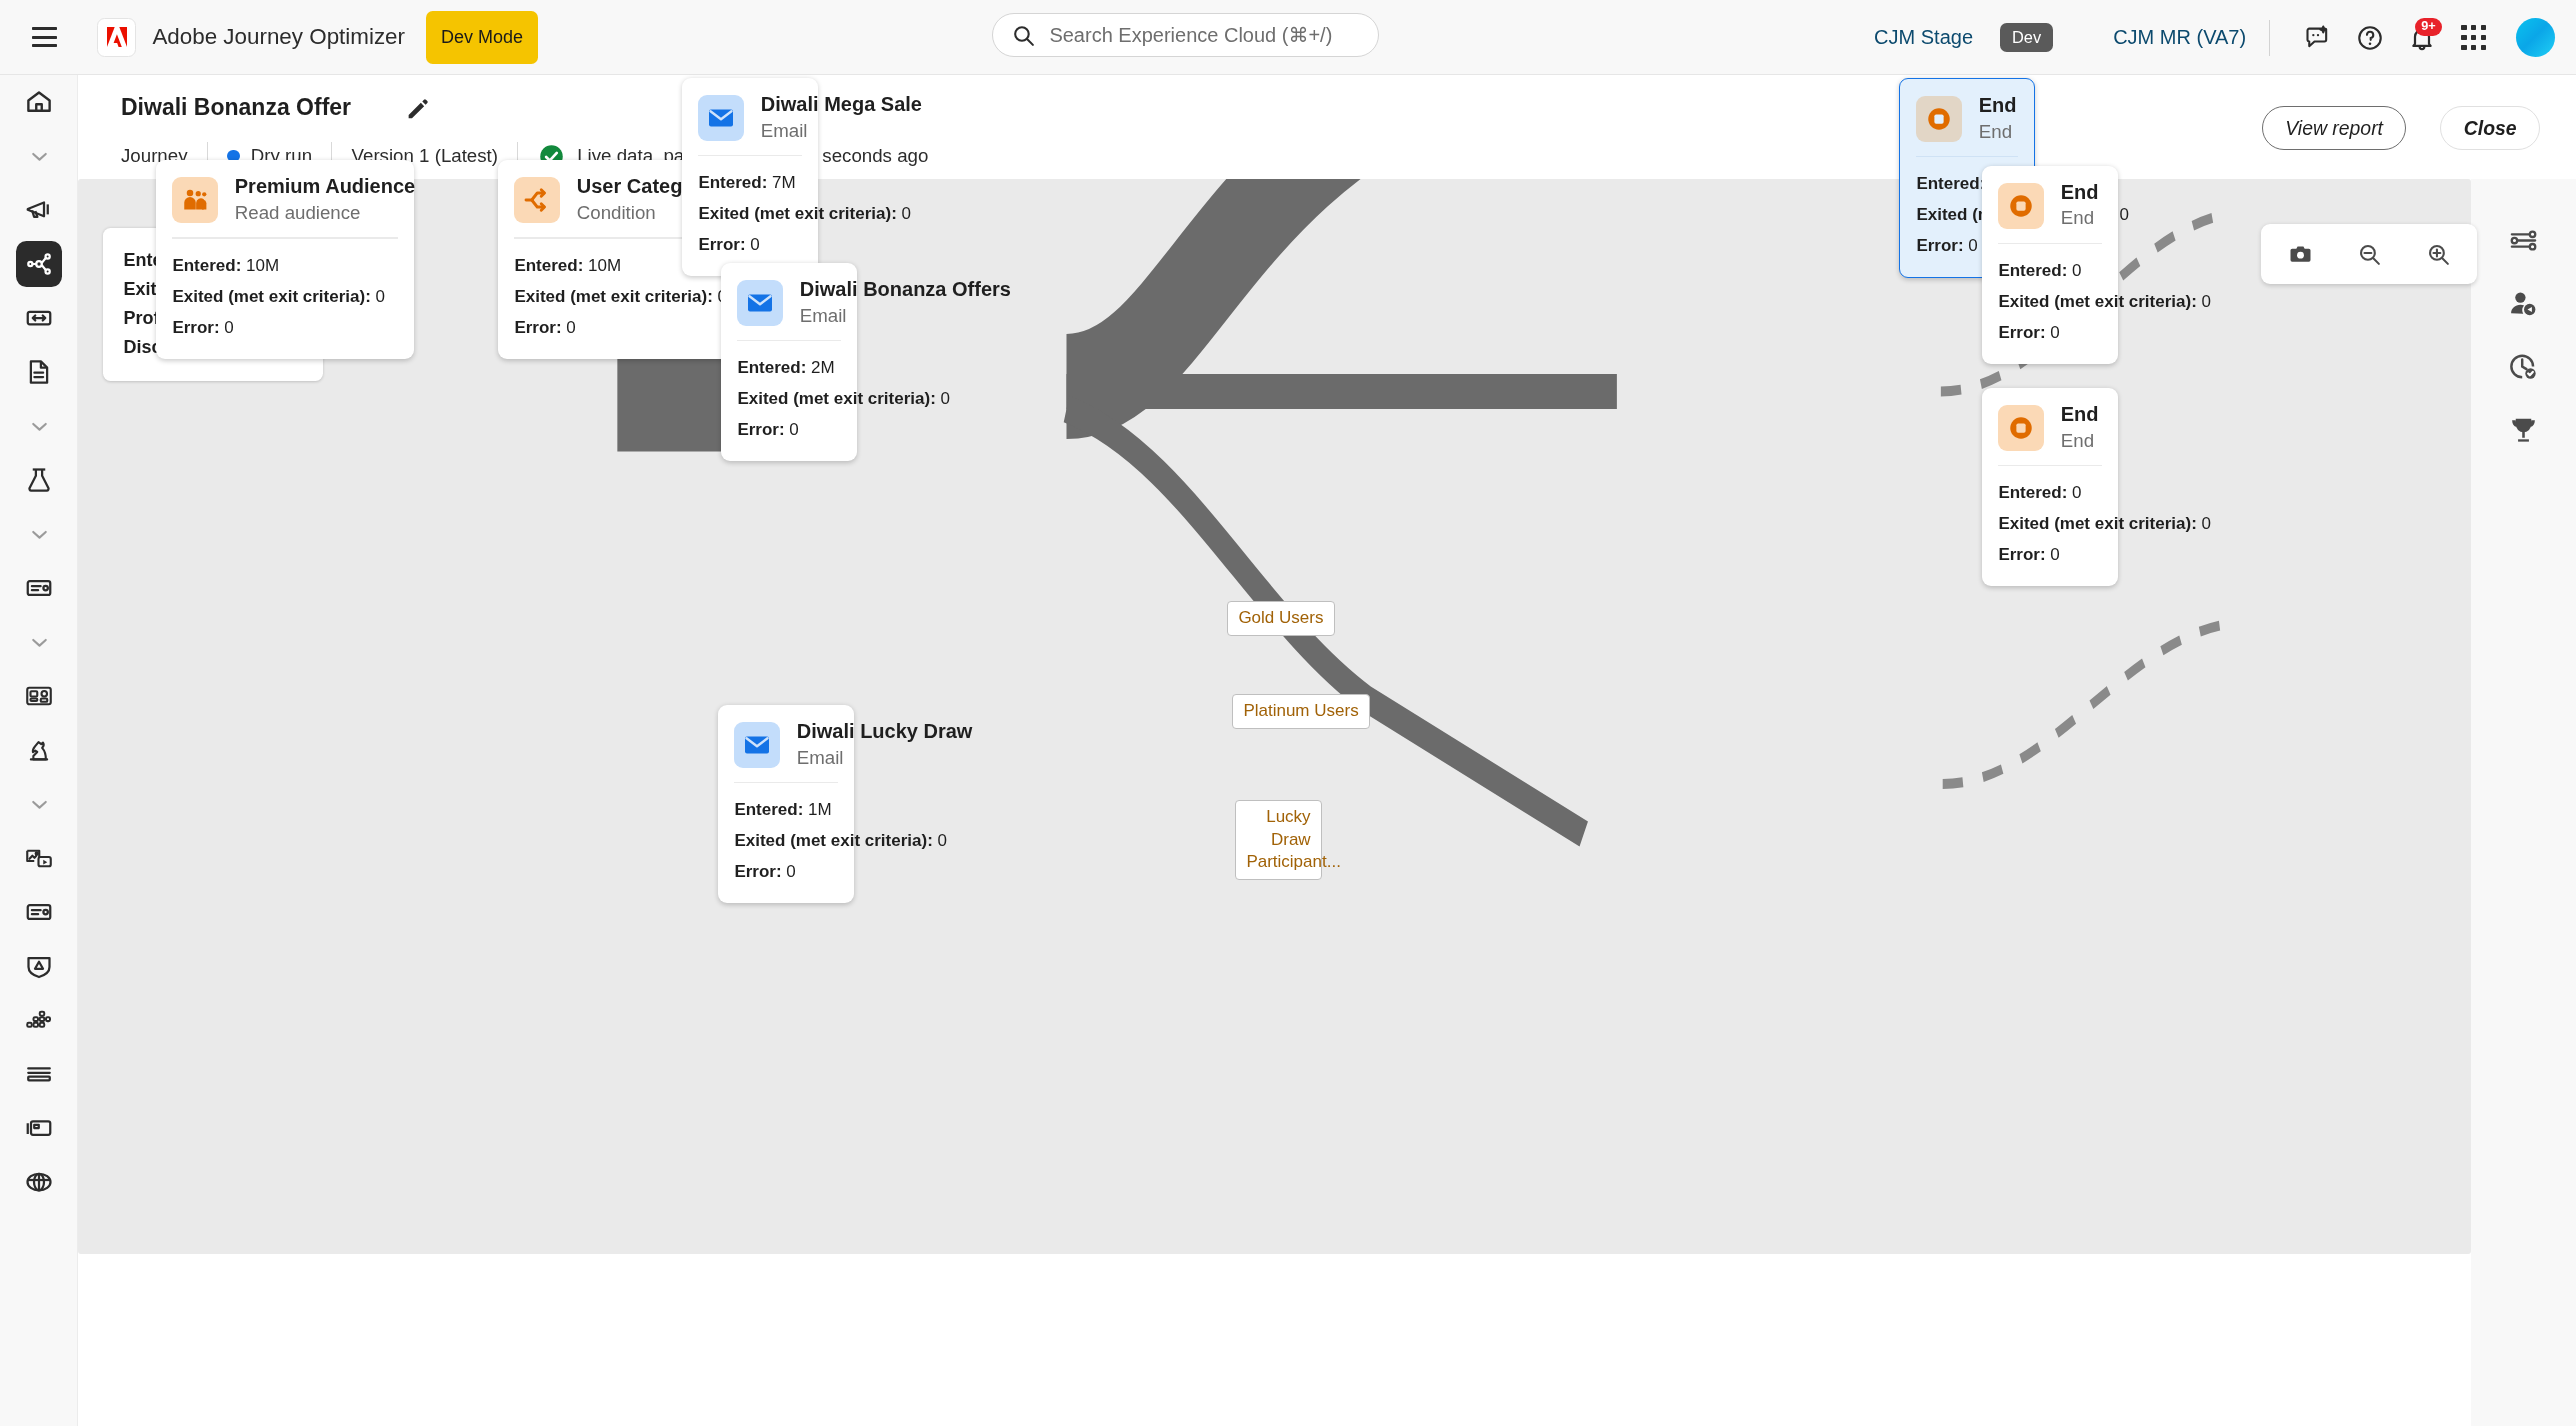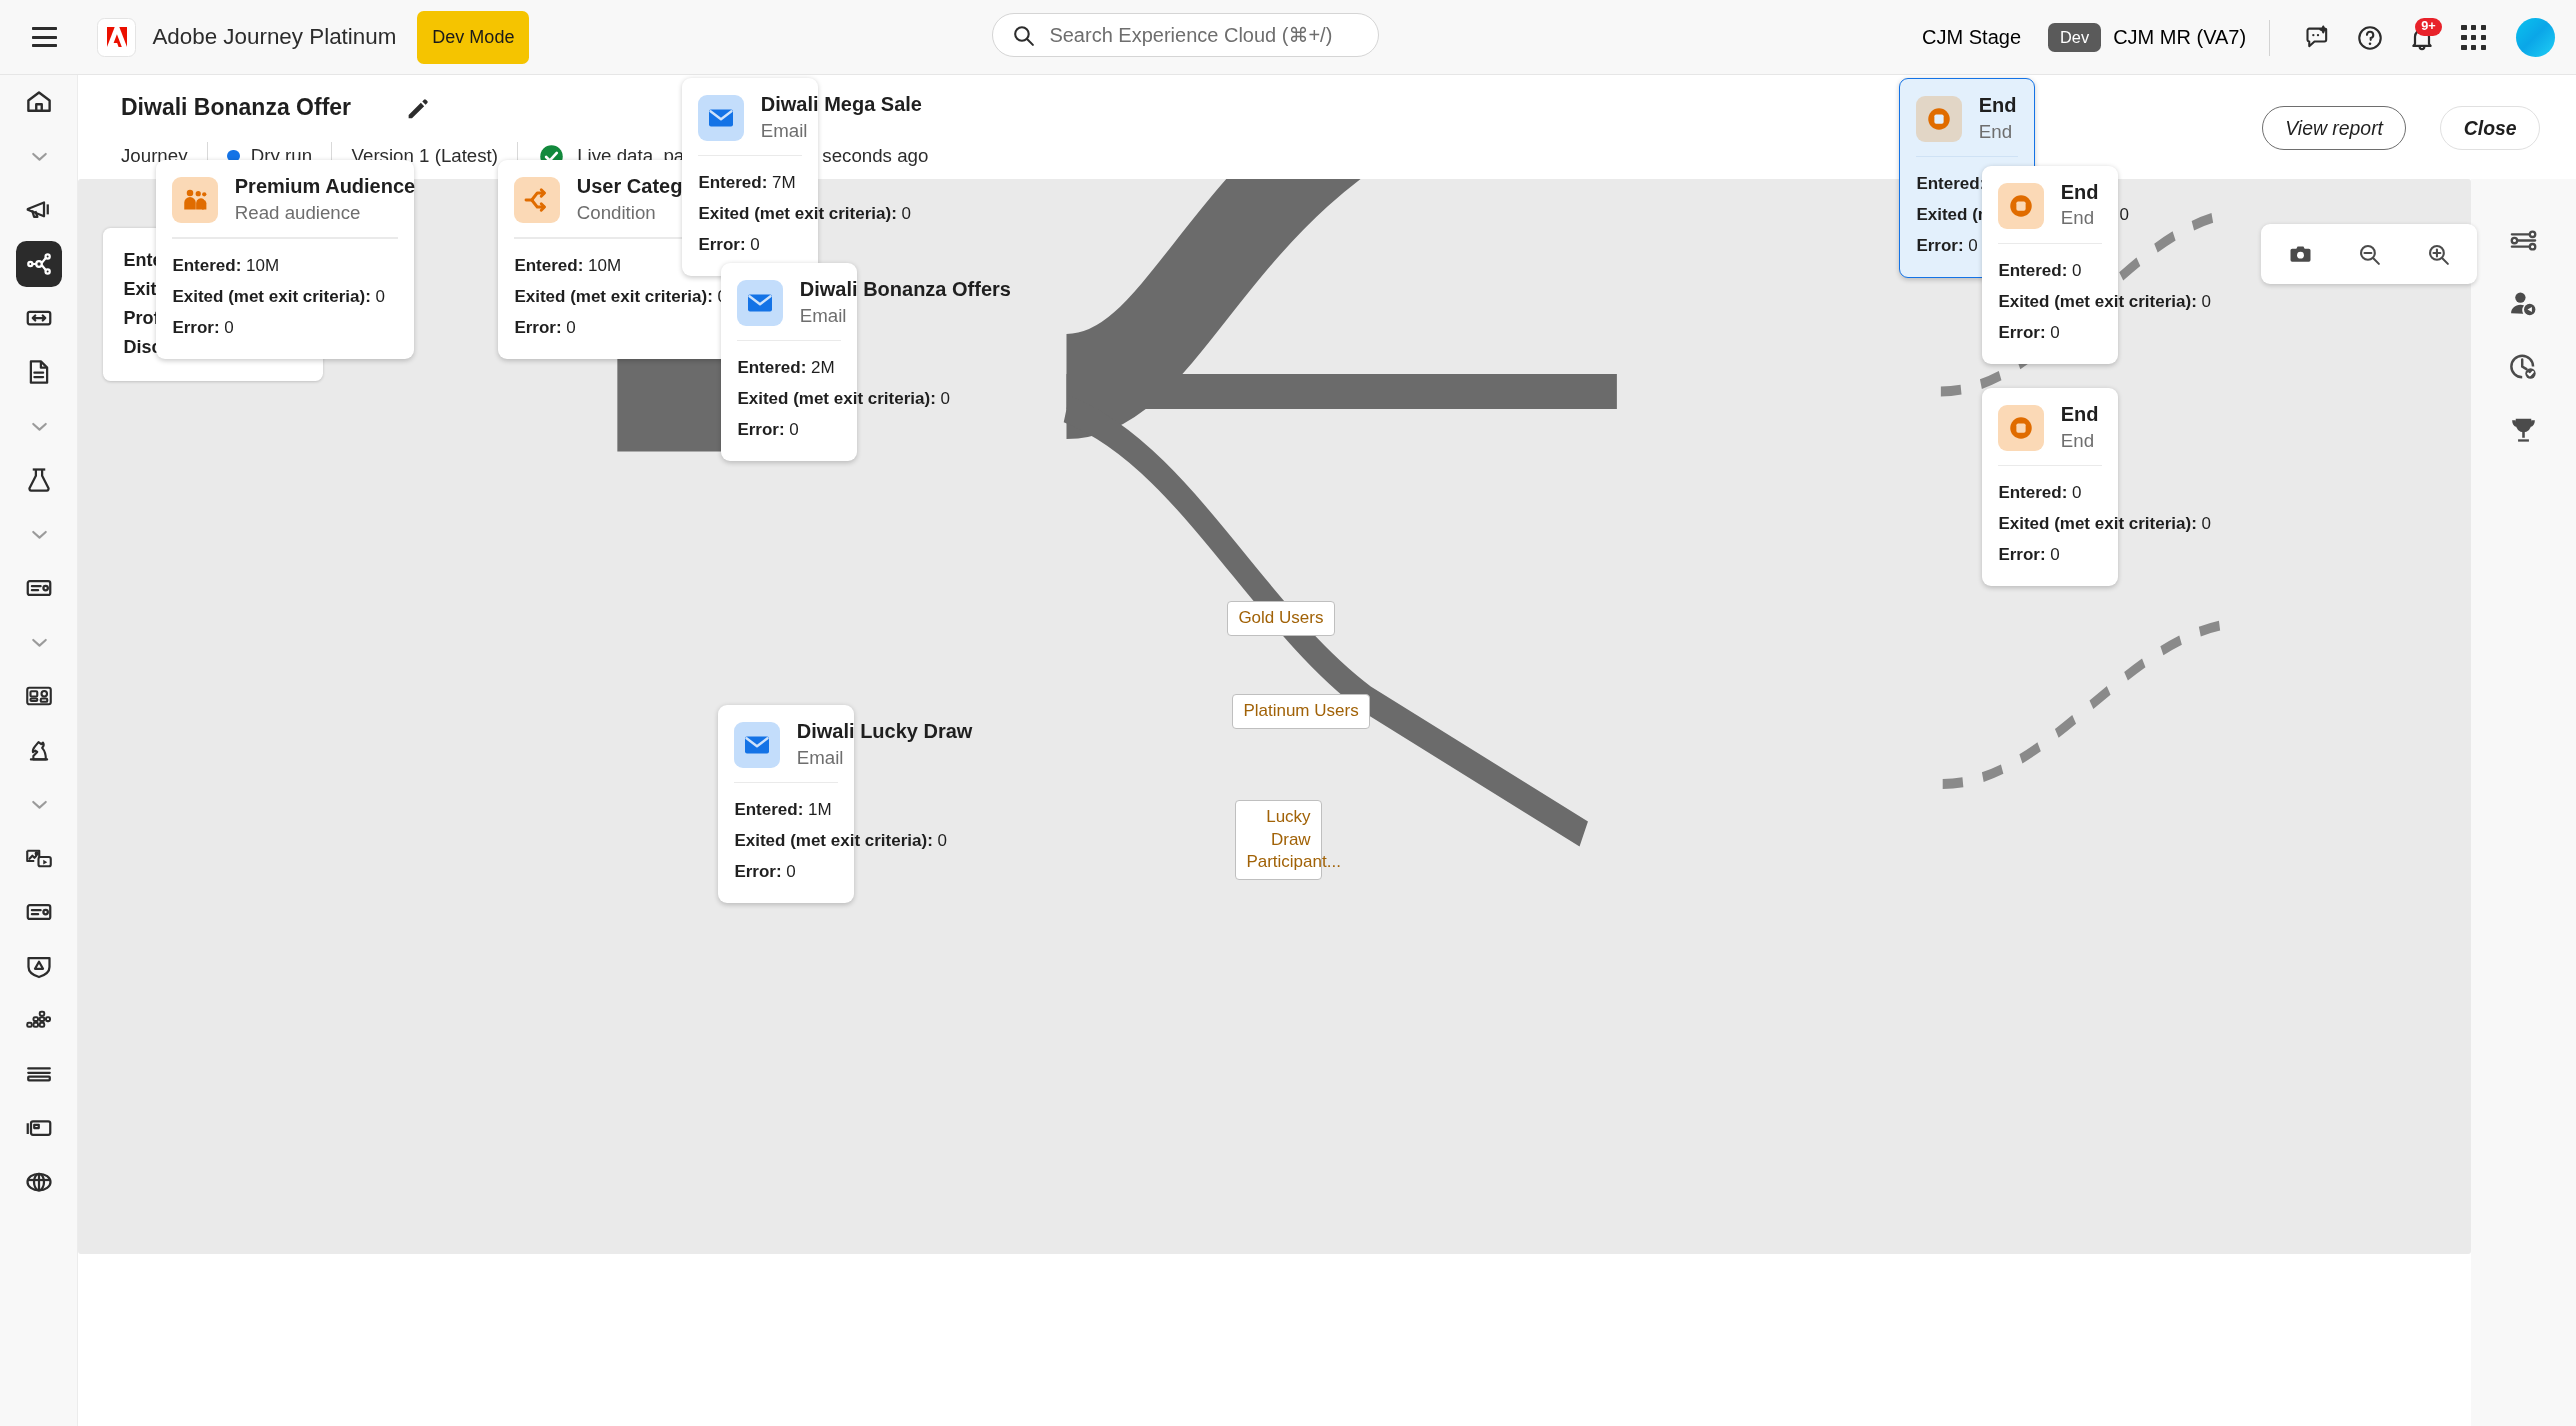--- a/index.html
+++ b/index.html
@@ -27,21 +27,21 @@
   .adobe-logo svg{width:24px;height:24px;}
   .app-title{ margin-left:16.4px; font-size:22.4px; font-weight:400; color:#2c2c2c; white-space:nowrap;}
   .dev-mode{ margin-left:21px; background:#f5c400; color:#1a1a1a; font-size:18px; font-weight:400;
     padding:16px 15px; border-radius:6.7px; white-space:nowrap; cursor:pointer;}
   .searchwrap{ position:absolute; left:992px; top:13.4px; width:387px; height:44px;
     border:0.7px solid #d5d5d5; border-radius:24px; background:#fff;
     display:flex; align-items:center; padding:0 18px; cursor:text;}
   .searchwrap svg{width:25px;height:25px;flex:none;}
   .searchwrap .ph{ margin-left:13.4px; font-size:20px; color:#6e6e6e; white-space:nowrap;}
   .topright{ position:absolute; right:21px; top:0; height:75px; display:flex; align-items:center; gap:0;}
-  .tr-text{ font-size:20px; color:#000000; white-space:nowrap;}
+  .tr-text{ font-size:20px; color:#0c4a6e; white-space:nowrap;margin-left:48px;}
   .dev-pill{ background:#5a5a5a;color:#fff;font-size:16.4px;padding:5.2px 12px;border-radius:6.7px;
     margin-left:27px;margin-right:12px;white-space:nowrap;cursor:pointer;}
   .tr-sep{ width:0.7px;height:36px;background:#d3d3d3;margin:0 22.4px;}
   .icbtn{ width:43px;height:43px;display:flex;align-items:center;justify-content:center;
     cursor:pointer;position:relative;margin:0 4.5px;}
   .icbtn svg{width:28px;height:28px;}
   .badge{ position:absolute; top:1.5px; right:1.5px; background:#e8222a; color:#fff;
     font-size:12.7px; font-weight:700; border-radius:10.4px; padding:1.5px 6px; line-height:1.25;}
   .grid-icon{display:grid;grid-template-columns:repeat(3,5.2px);grid-template-rows:repeat(3,5.2px);gap:4.5px;}
   .grid-icon span{width:5.2px;height:5.2px;background:#2c2c2c;border-radius:0.7px;}
@@ -133,21 +133,21 @@
       <i></i>
       <i></i>
     </div>
   <div class="adobe-logo">
     <svg viewBox="0 0 24 24" aria-hidden="true">
         <path d="M14.3 2H22v20l-7.7-20z" fill="#eb1000"></path>
         <path d="M9.7 2H2v20L9.7 2z" fill="#eb1000"></path>
         <path d="M11.95 9.2L16.8 22h-3.2l-1.45-3.95H8.6l3.35-8.85z" fill="#eb1000"></path>
       </svg>
   </div>
-  <div class="app-title">Adobe Journey Platinum</div>
+  <div class="app-title">Adobe Journey Optimizer</div>
   <div class="dev-mode">Dev Mode</div>
 
   <div class="searchwrap">
     <svg viewBox="0 0 24 24" fill="none" stroke="#2c2c2c" stroke-width="2">
         <circle cx="10.5" cy="10.5" r="6.5"></circle>
         <line x1="15.4" y1="15.4" x2="21" y2="21" stroke-linecap="round"></line>
       </svg>
     <div class="ph">Search Experience Cloud (⌘+/)</div>
   </div>
 

